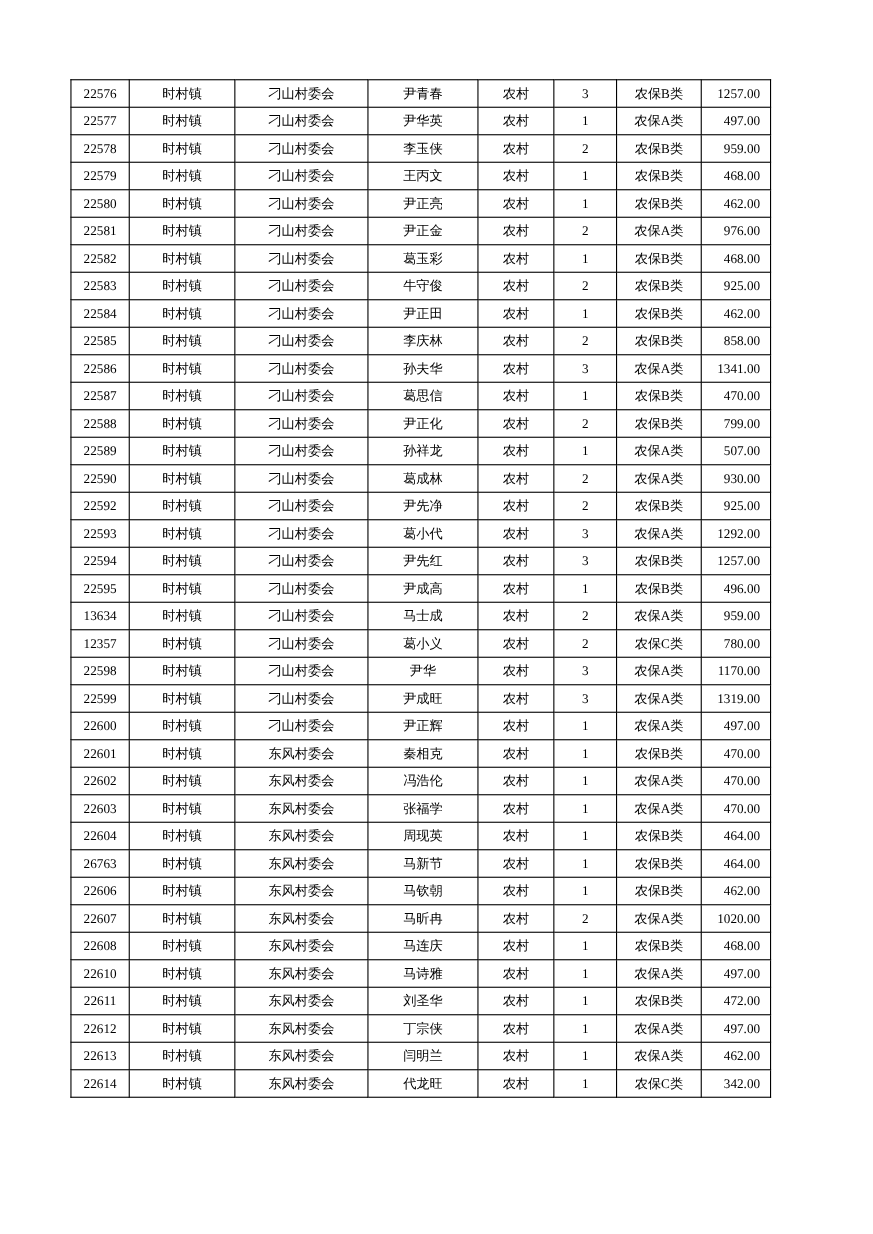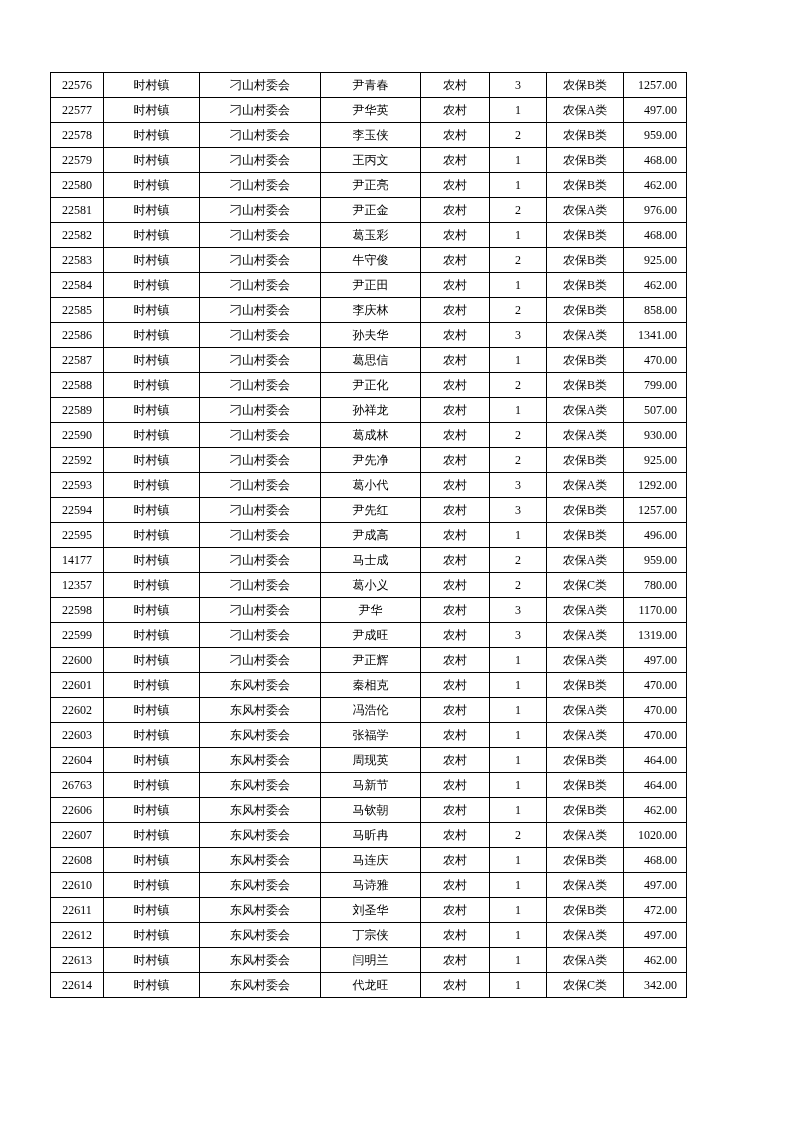--- a/index.html
+++ b/index.html
@@ -10,21 +10,21 @@
   .page {
     position: relative;
     width: 794px;
     height: 1122px;
     background: #ffffff;
     overflow: hidden;
     font-family: "Liberation Serif", serif;
   }
   .sheet-table {
     position: absolute;
-    left: 50px;
+    left: 64px;
     top: 72px;
     border-collapse: collapse;
     table-layout: fixed;
     font-size: 12px;
     color: #000000;
   }
   .sheet-table td {
     border: 1px solid #000000;
     height: 24px;
     padding: 0 2px;
@@ -246,21 +246,21 @@
           <td class="col-id">22595</td>
           <td class="col-town">时村镇</td>
           <td class="col-village">刁山村委会</td>
           <td class="col-name">尹成高</td>
           <td class="col-type">农村</td>
           <td class="col-count">1</td>
           <td class="col-category">农保B类</td>
           <td class="col-amount">496.00</td>
         </tr>
         <tr>
-          <td class="col-id">14177</td>
+          <td class="col-id">13634</td>
           <td class="col-town">时村镇</td>
           <td class="col-village">刁山村委会</td>
           <td class="col-name">马士成</td>
           <td class="col-type">农村</td>
           <td class="col-count">2</td>
           <td class="col-category">农保A类</td>
           <td class="col-amount">959.00</td>
         </tr>
         <tr>
           <td class="col-id">12357</td>

